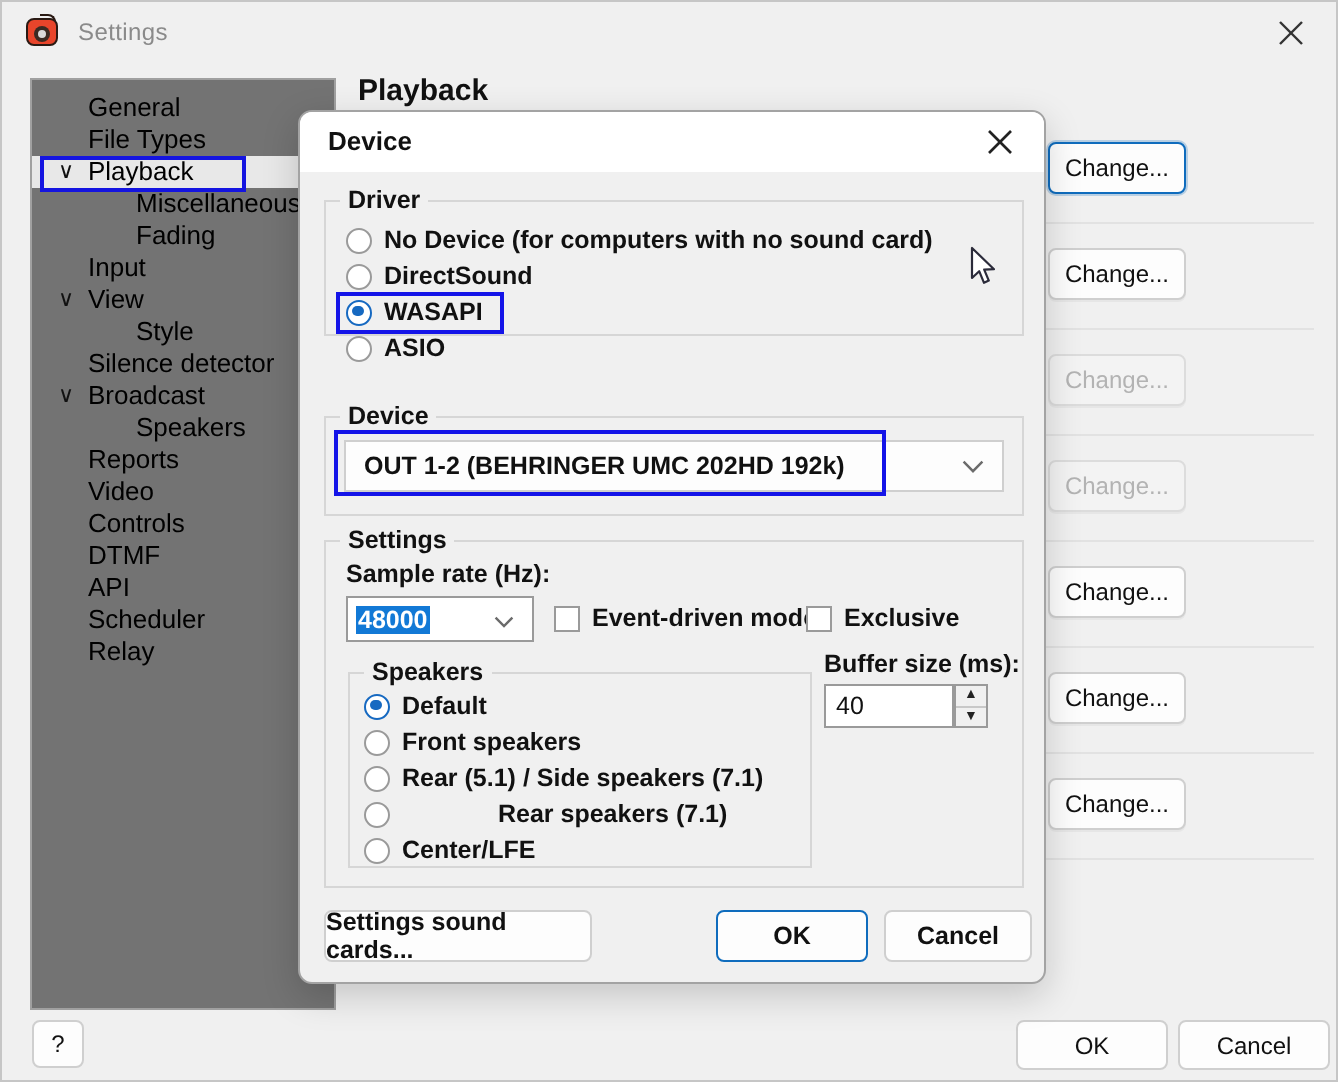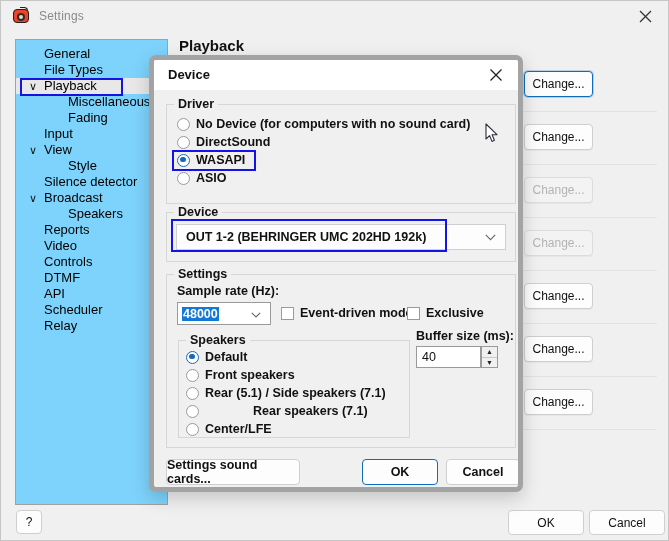--- a/index.html
+++ b/index.html
@@ -71,21 +71,21 @@
     display: flex; align-items: center; justify-content: center;
     color: #333; font-size: 15px;
     cursor: default;
   }
   .win-close svg { display:block; }
 
   
   .tree-panel {
     position: absolute; left: 14px; top: 38px;
     width: 153px; height: 466px;
-    background: #7dd3fc;
+    background: #737373;
     border: 1px solid #a0a0a0;
     box-sizing: border-box;
     overflow: hidden;
   }
   .tree-item {
     position: relative;
     height: 16px;
     line-height: 16px;
     font-size: 13px;
     color: #000;
@@ -192,21 +192,21 @@
     border-radius: 4px; font-size: 12px; color: #111;
     cursor: default;
   }
 
   
   .dialog {
     position: absolute;
     left: 148px; top: 54px;
     width: 374px; height: 437px;
     background: #f0f0f0;
-    border: 5px solid #a3a3a3;
+    border: 1px solid #a3a3a3;
     border-radius: 7px;
     box-sizing: border-box;
     box-shadow: 0 6px 18px rgba(0,0,0,.18);
     overflow: hidden;
   }
   .dlg-title {
     position: absolute; left: 0; top: 0;
     width: 100%; height: 30px;
     background: #ffffff;
     box-sizing: border-box;
@@ -490,21 +490,21 @@
     <div class="dlg-title">
       <span class="t">Device</span>
       <span class="x">
         <svg width="14" height="14" viewBox="0 0 14 14" aria-hidden="true">
           <line x1="1.5" y1="1.5" x2="12.5" y2="12.5" stroke="#222" stroke-width="1.3"></line>
           <line x1="12.5" y1="1.5" x2="1.5" y2="12.5" stroke="#222" stroke-width="1.3"></line>
         </svg>
       </span>
     </div>
 
-    <div class="group" style="left:12px; top:44px; width:350px; height:100px;">
+    <div class="group" style="left:12px; top:44px; width:350px; height:68px;">
       <span class="legend">Driver</span>
     </div>
     <div class="radio-row" style="left:23px; top:57px;">
       <span class="radio"></span>
       <span>No Device (for computers with no sound card)</span>
     </div>
     <div class="radio-row" style="left:23px; top:75px;">
       <span class="radio"></span>
       <span>DirectSound</span>
     </div>

